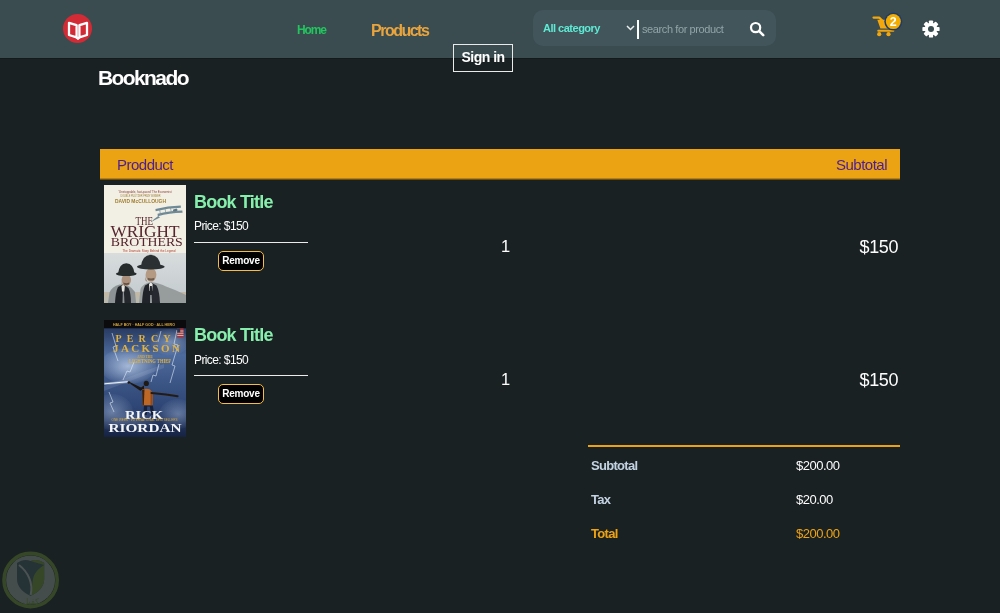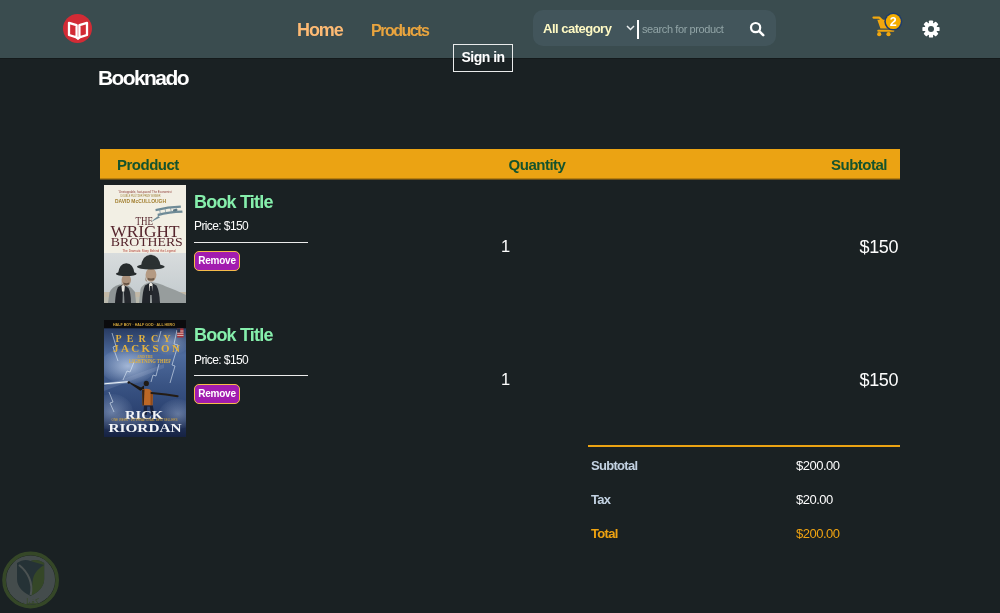--- a/index.html
+++ b/index.html
@@ -2,35 +2,35 @@
 <html><head>
 <meta charset="utf-8">
 <style>
   * { margin:0; padding:0; box-sizing:border-box; }
   html,body { width:1000px; height:613px; overflow:hidden; }
   body { font-family:"Liberation Sans", sans-serif; background:#1a2123; position:relative; }
   .abs { position:absolute; }
   header { position:absolute; top:0; left:0; width:1000px; height:59px; background:#3a4c4f; border-bottom:1px solid #141a1b; }
   .logo-circle { position:absolute; left:63px; top:14px; width:29px; height:29px; border-radius:50%; background:#d22b35; }
   .brand { position:absolute; left:98px; top:18px; color:#fff; font-size:21px; font-weight:bold; letter-spacing:-1.6px; line-height:24px;margin-top:48px; }
-  .nav-home { position:absolute; left:297px; top:22px; color:#fdba74; font-size:18px; font-weight:bold; letter-spacing:-1.1px; line-height:17px; }
+  .nav-home { position:absolute; left:297px; top:22px; color:#22c55e; font-size:12px; font-weight:bold; letter-spacing:-1.1px; line-height:17px; }
   .nav-products { position:absolute; left:371px; top:22px; color:#e9a43e; font-size:16px; font-weight:bold; letter-spacing:-1.5px; line-height:17px; }
   .signin { position:absolute; left:453px; top:15px; width:60px; height:28px; border:1.5px solid #e9ebeb; color:#fff; font-size:14px; font-weight:bold; letter-spacing:-0.5px; text-align:center; line-height:25px;margin-top:29px; }
   .searchbox { position:absolute; left:533px; top:10px; width:243px; height:36px; background:#42555b; border-radius:10px; }
-  .allcat { position:absolute; left:10px; top:11px; color:#fef9c3; font-size:13px; font-weight:bold; letter-spacing:-0.5px; line-height:15px; }
+  .allcat { position:absolute; left:10px; top:11px; color:#5eead4; font-size:11px; font-weight:bold; letter-spacing:-0.5px; line-height:15px; }
   .searchsep { position:absolute; left:104px; top:10px; width:2px; height:19px; background:#fdfdfd; }
   .placeholder { position:absolute; left:109px; top:13px; color:#92a5a7; font-size:11px; letter-spacing:-0.4px; line-height:13px; }
-  .table-head { position:absolute; left:100px; top:149px; width:800px; height:29px; background:#eba313; color:#14532d; box-shadow:0 1.5px 0 #b97f0e;font-weight:bold; }
+  .table-head { position:absolute; left:100px; top:149px; width:800px; height:29px; background:#eba313; color:#4c1d95; box-shadow:0 1.5px 0 #b97f0e; }
   .table-head .c1 { position:absolute; left:17px; top:7px; font-size:15px; letter-spacing:-0.5px; }
   .table-head .c2 { position:absolute; left:287px; top:7px; width:300px; text-align:center; font-size:15px; letter-spacing:-0.5px; }
   .table-head .c3 { position:absolute; right:13px; top:7px; font-size:15px; letter-spacing:-0.5px; }
   .book-title { color:#86efac; font-size:18px; font-weight:bold; letter-spacing:-0.8px; line-height:19px; }
   .price { color:#fdfdfd; font-size:12px; letter-spacing:-0.6px; line-height:13px;text-align:center; }
   .rowline { background:#ececec; height:1px; width:114px; }
-  .remove { background:#a21caf; border:1px solid #f6bc4a; border-radius:5px; color:#fff; font-size:10px; font-weight:bold; width:46px; height:20px; text-align:center; line-height:17px; letter-spacing:-0.2px; }
+  .remove { background:#000000; border:1px solid #f6bc4a; border-radius:5px; color:#fff; font-size:10px; font-weight:bold; width:46px; height:20px; text-align:center; line-height:17px; letter-spacing:-0.2px;margin-left:24px; }
   .qty { color:#fdfdfd; font-size:16.5px; line-height:14px; }
   .subt { color:#fdfdfd; font-size:18px; letter-spacing:-0.4px; line-height:14px; }
   .sum-label { color:#c3d2e2; font-size:13px; font-weight:bold; letter-spacing:-0.7px; line-height:14px; }
   .sum-val { color:#fdfdfd; font-size:13px; letter-spacing:-0.5px; line-height:14px; }
   .sum-total { color:#efa311; }
 </style>
 </head>
 <body>
 <header>
   <div class="logo-circle"></div>
@@ -78,21 +78,20 @@
     <rect x="-2.1" y="-8.6" width="4.2" height="4.6" rx="0.9" transform="rotate(225)"></rect>
     <rect x="-2.1" y="-8.6" width="4.2" height="4.6" rx="0.9" transform="rotate(270)"></rect>
     <rect x="-2.1" y="-8.6" width="4.2" height="4.6" rx="0.9" transform="rotate(315)"></rect>
   </g>
   <circle r="3" fill="#3a4c4f"></circle>
 </svg>
 </header>
 
 <div class="table-head">
   <div class="c1">Prodduct</div>
-  <div class="c2">Quantity</div>
   <div class="c3">Subtotal</div>
 </div>
 
 <svg class="abs" style="left:104px;top:185px" width="82" height="118" viewBox="0 0 82 118">
   <rect width="82" height="118" fill="#f2efe4"></rect>
   <text x="41" y="7.5" font-size="3.2" fill="#8d3a35" text-anchor="middle" font-family="Liberation Sans" textLength="53" lengthAdjust="spacingAndGlyphs">'Unstoppable, fast-paced' The Economist</text>
   <text x="36.5" y="12.2" font-size="2.8" fill="#9b7d33" text-anchor="middle" font-family="Liberation Sans" textLength="40" lengthAdjust="spacingAndGlyphs">DOUBLE PULITZER PRIZE WINNER</text>
   <text x="36.5" y="17.6" font-size="5.8" font-weight="bold" fill="#a17d2c" text-anchor="middle" font-family="Liberation Sans" textLength="51" lengthAdjust="spacingAndGlyphs">DAVID McCULLOUGH</text>
   <g transform="rotate(-7 63 28)">
     <path d="M52 22.6 Q64.5 21 77.5 22.3 L77.5 24.4 Q64.5 23.1 52 24.8 Z" fill="#6e8a96"></path>

